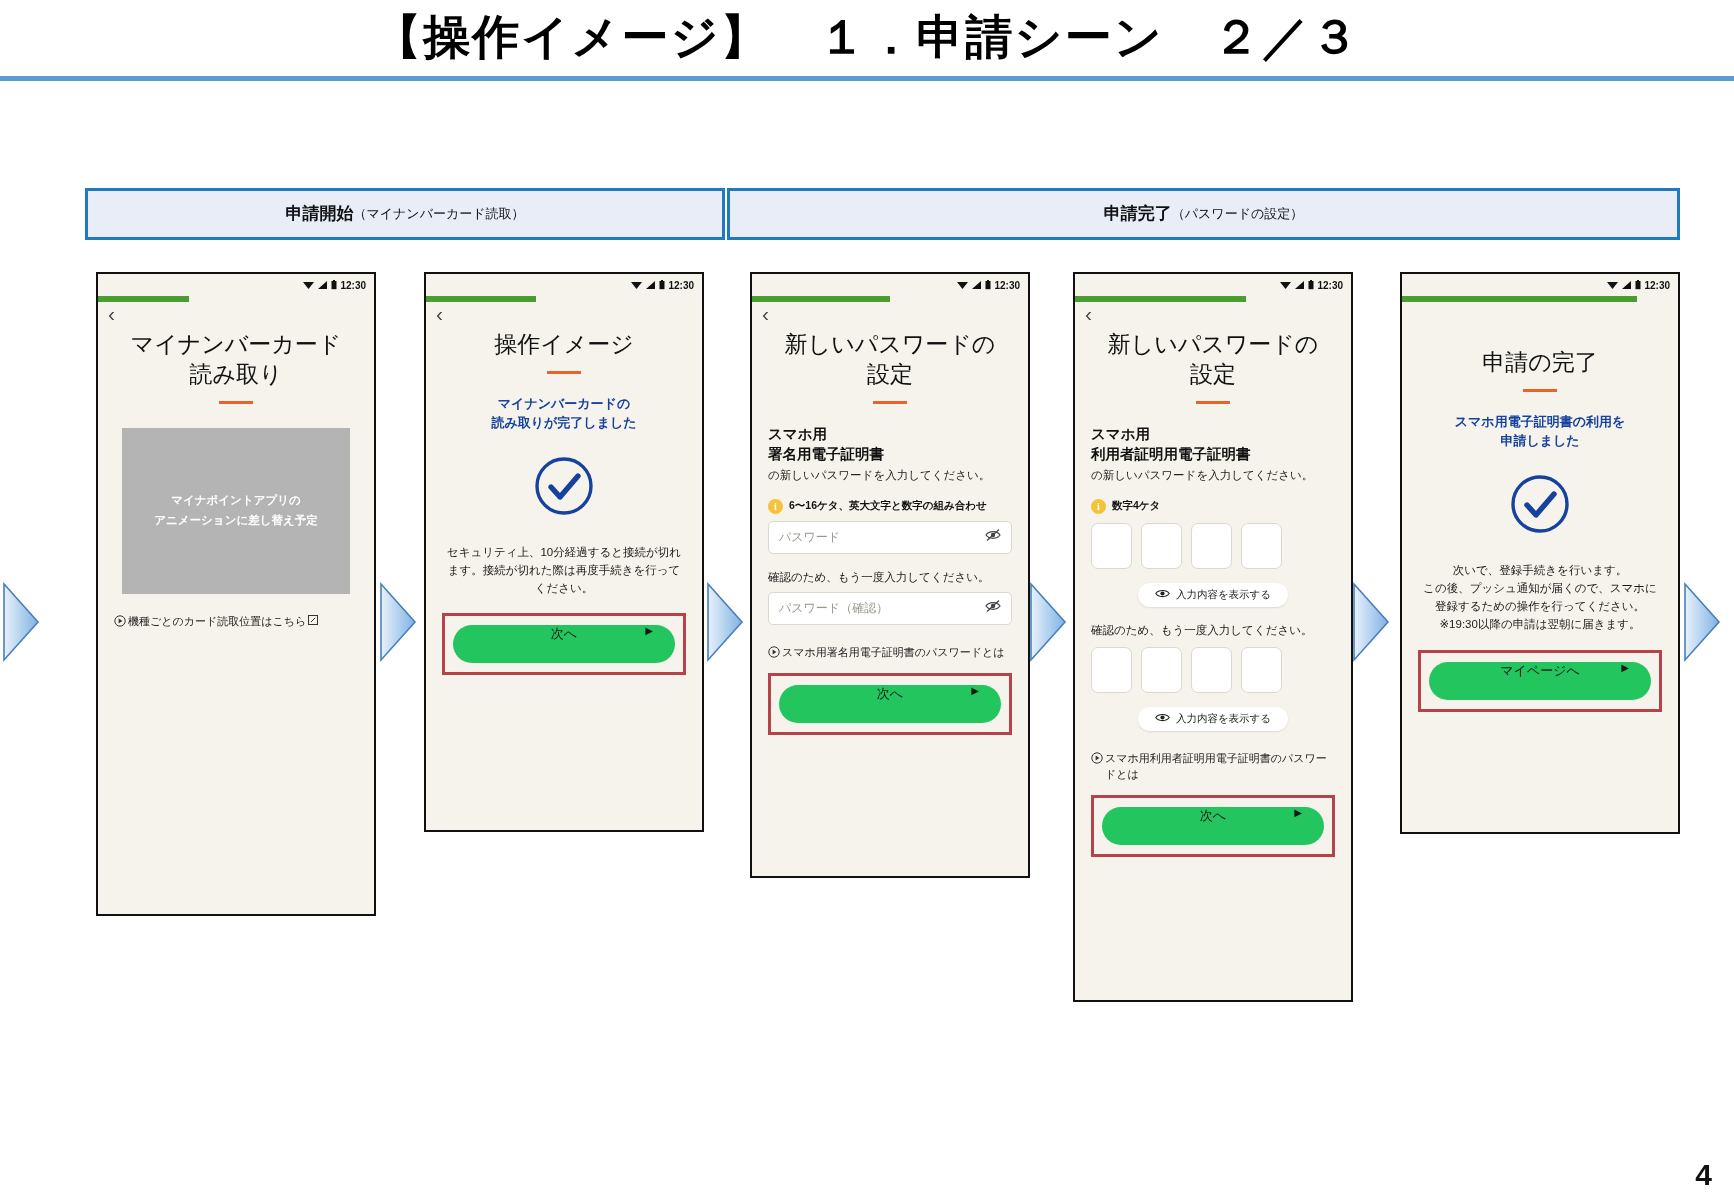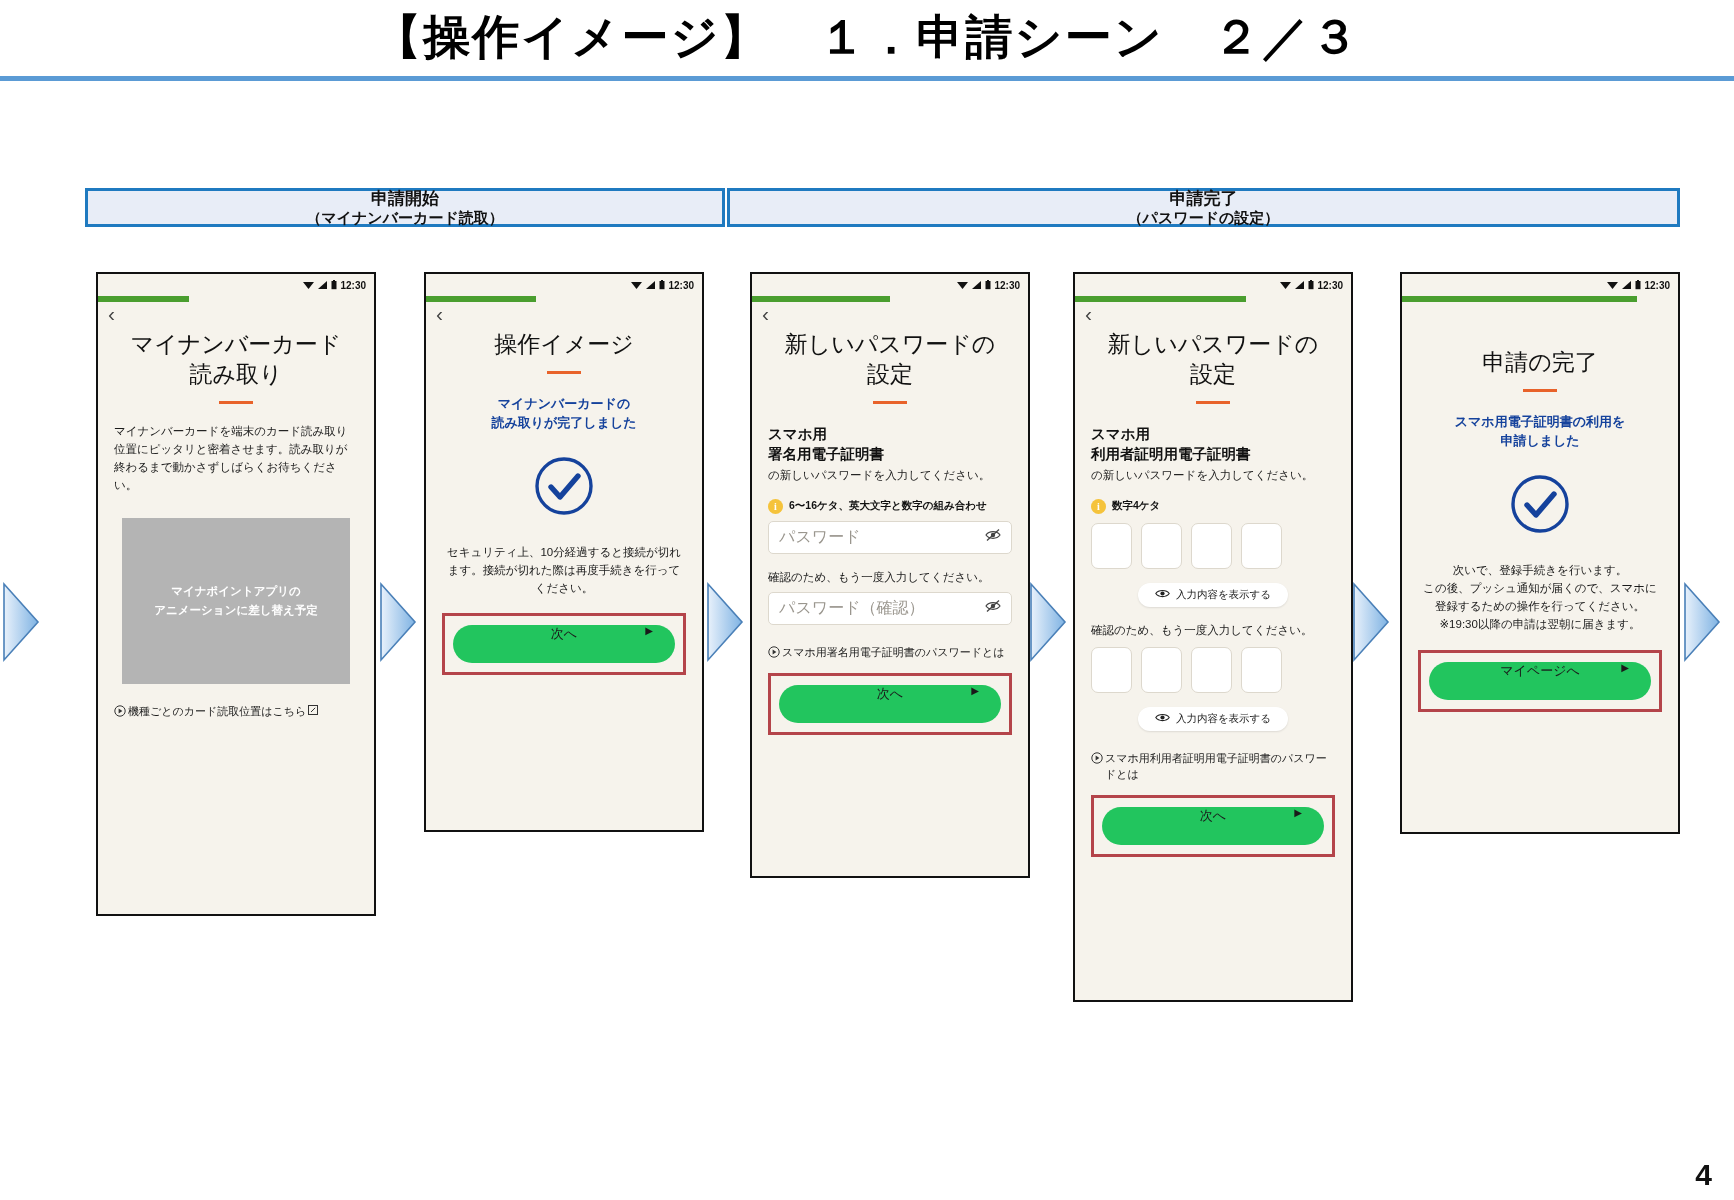--- a/index.html
+++ b/index.html
@@ -13,26 +13,26 @@
     font-size:47px; font-weight:bold; color:#000; letter-spacing:2px;
     white-space:pre; font-family:"DejaVu Sans",sans-serif;
   }
   .title-rule {
     position:absolute; top:76px; left:0; width:1734px; height:5px;
     background:#5b9bd5;
   }
 
   
   .banner {
-    position:absolute; height:39px; background:#e8edf7;
-    border:3px solid #1f7ac0; display:flex; flex-direction:column;
+    position:absolute; height:52px; background:#e8edf7;
+    border:3px solid #1f7ac0; display:flex; flex-direction:row;
     align-items:center; justify-content:center; line-height:1.18;
   }
   .banner .b1 { font-size:17px; font-weight:bold; color:#111; }
-  .banner .b2 { font-size:15px; font-weight:bold; color:#111; }
+  .banner .b2 { font-size:13px; font-weight:normal; color:#111; }
   #banner-left  { left:85px;  top:188px; width:640px; }
   #banner-right { left:727px; top:188px; width:953px; }
 
   
   .arrow { position:absolute; width:38px; height:84px; }
   .arrow svg { width:100%; height:100%; display:block; }
 
   
   .phone {
     position:absolute; background:#f6f3ec; border:2.5px solid #111;
@@ -83,21 +83,21 @@
     flex:0 0 auto; width:15px; height:15px; border-radius:50%;
     background:#f5c33b; color:#fff; font-size:10px; font-weight:bold;
     display:flex; align-items:center; justify-content:center;
     font-family:"Liberation Serif",serif;
   }
   .pw-field {
     margin-top:7px; height:33px; background:#fff; border:1px solid #ddd8cd;
     border-radius:5px; display:flex; align-items:center;
     padding:0 10px; justify-content:space-between;
   }
-  .pw-field span.ph { font-size:16px; color:#9a968e; }
+  .pw-field span.ph { font-size:12px; color:#9a968e; }
   .label-line { font-size:11.5px; color:#1a1a1a; margin-top:16px; }
   .digits { display:flex; gap:9px; margin-top:9px; justify-content:flex-start; }
   .digit {
     width:41px; height:46px; background:#fff; border:1px solid #ddd8cd;
     border-radius:7px;
   }
   .showpw {
     margin:14px auto 0; height:24px; background:#fff; border-radius:13px;
     display:flex; align-items:center; justify-content:center; gap:6px;
     font-size:10.5px; color:#1a1a1a; width:150px;
@@ -187,21 +187,20 @@
       <span class="clock">12:30</span>
     </div>
     <div class="progress-wrap">
       <div class="progress" style="width:33%"></div>
     </div>
     <div class="backbtn">‹</div>
     <div class="scr">
       <div class="scr-title" style="white-space:pre-line;">マイナンバーカード
 読み取り</div>
       <div class="rule-orange"></div>
-      <div class="body-text">マイナンバーカードを端末のカード読み取り位置にピッタリと密着させます。読み取りが終わるまで動かさずしばらくお待ちください。</div>
       <div class="gray-box" style="width:228px;height:166px;white-space:pre-line;">マイナポイントアプリの
 アニメーションに差し替え予定</div>
       <div class="linkline">
         <span class="bullet">
           <svg width="12" height="12" viewBox="0 0 12 12">
               <circle cx="6" cy="6" r="5.2" fill="none" stroke="#333" stroke-width="1"></circle>
               <polygon points="4.6,3.6 8.4,6 4.6,8.4" fill="#333"></polygon>
             </svg>
         </span>
         <span>機種ごとのカード読取位置はこちら</span>

